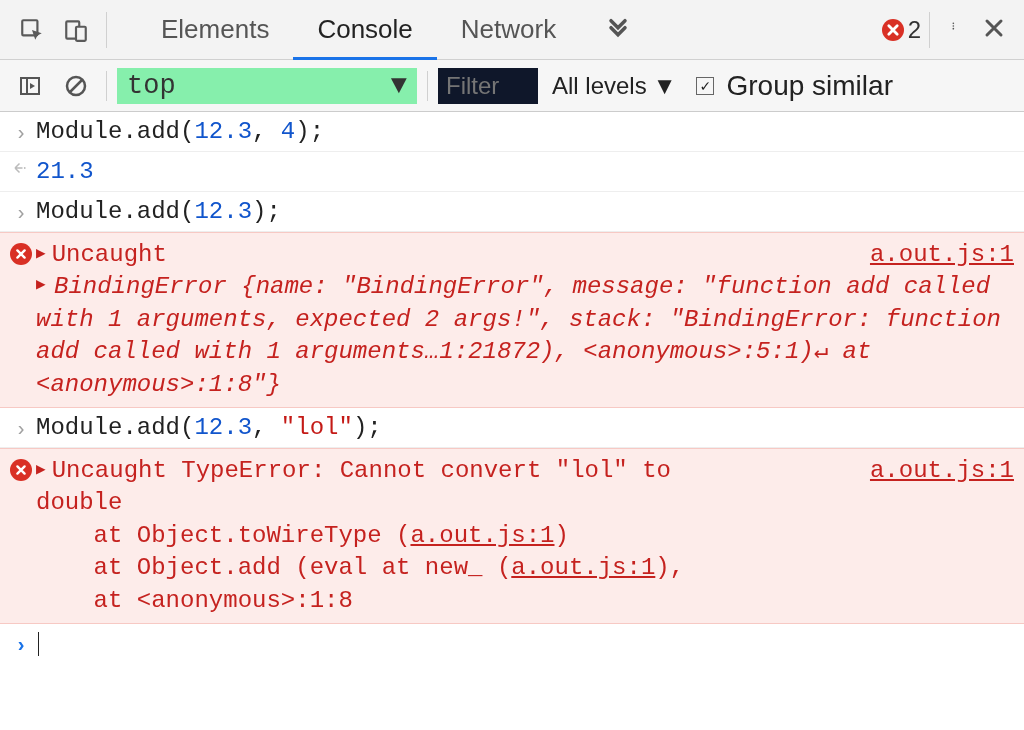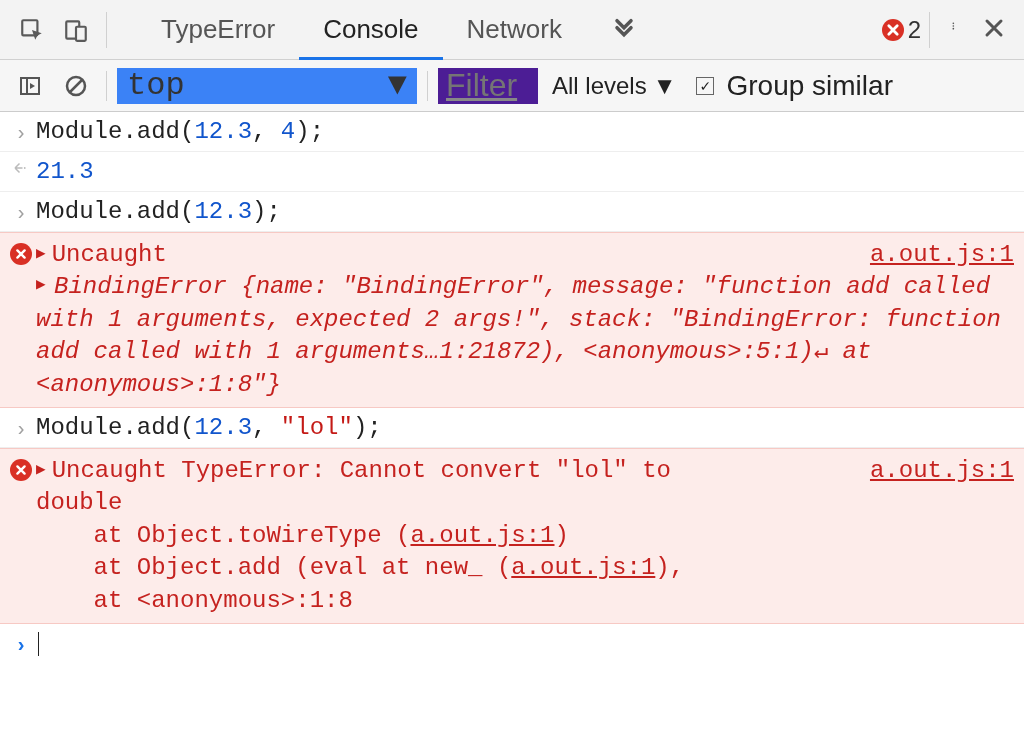--- a/index.html
+++ b/index.html
@@ -31,25 +31,25 @@
 
   
   .subbar {
     display: flex; align-items: center; height: 52px; background: #f6f6f6;
     border-bottom: 1px solid #ccc; padding: 0 10px; gap: 6px;
   }
   .subbar .ib { width: 40px; height: 40px; display:flex; align-items:center; justify-content:center; color:#555; cursor:pointer; }
   .subbar .vsep { width: 1px; height: 30px; background: #d0d0d0; margin: 0 4px; }
   .context-select {
     display:flex; align-items:center; justify-content:space-between;
-    background:#3b82f6; height:36px; min-width:300px; padding:0 10px; font-size:32px; color:#333;
+    background:#86efac; height:36px; min-width:300px; padding:0 10px; font-size:27px; color:#333;
     border:0;
   }
   .filter-input {
-    background:#4c1d95; height:36px; width:100px; border:0; padding:0 8px; font-size:32px; color:#888;text-decoration:underline;
+    background:#0f172a; height:36px; width:100px; border:0; padding:0 8px; font-size:24px; color:#888;
   }
   .levels { display:flex; gap:6px; font-size:24px; color:#222; margin-left:8px; cursor:pointer; }
   .chk { width:18px; height:18px; border:1px solid #666; display:inline-flex; align-items:center; justify-content:center; font-size:14px; line-height:1; margin-left:14px; }
   .grouplbl { font-size:28px; color:#222; margin-left:6px; }
 
   
   .console { font-size: 24px; }
   .row { display:flex; align-items:flex-start; padding: 6px 10px 6px 6px; border-bottom: 1px solid #eee; }
   .gutter { width: 30px; display:flex; align-items:flex-start; justify-content:center; padding-top:4px; color:#a0a0a0; font-size:20px; user-select:none;}
   .gutter.return svg { width:18px; height:18px; }
@@ -92,21 +92,21 @@
     </svg>
   </div>
   <div class="icon-btn">
     <svg viewBox="0 0 24 24" width="26" height="26" fill="none" stroke="currentColor" stroke-width="2">
       <rect x="3" y="4" width="12" height="16" rx="1"></rect>
       <rect x="12" y="9" width="9" height="13" rx="1" fill="#f3f3f3"></rect>
     </svg>
   </div>
   <div class="divider"></div>
   <div class="tabs">
-    <div class="tab">TypeError</div>
+    <div class="tab">Elements</div>
     <div class="tab active">Console</div>
     <div class="tab">Network</div>
   </div>
   <div class="overflow-tabs">
     <svg viewBox="0 0 24 24" width="28" height="28" fill="none" stroke="#555" stroke-width="3" stroke-linecap="round">
       <path d="M6 10 L12 16 L18 10"></path>
         <path d="M6 4 L12 10 L18 4"></path>
     </svg>
   </div>
   <div class="spacer"></div>

